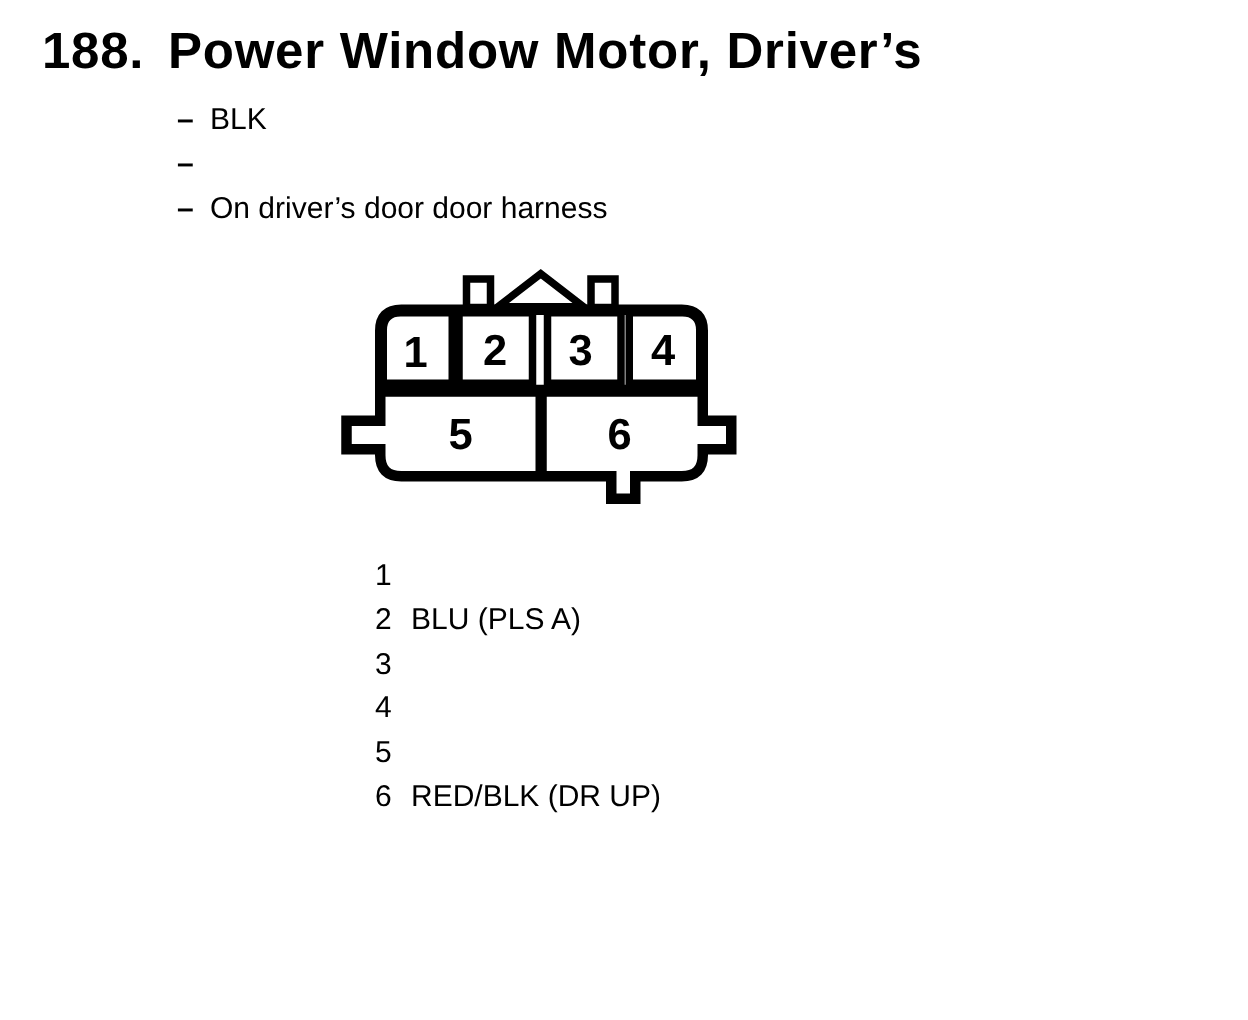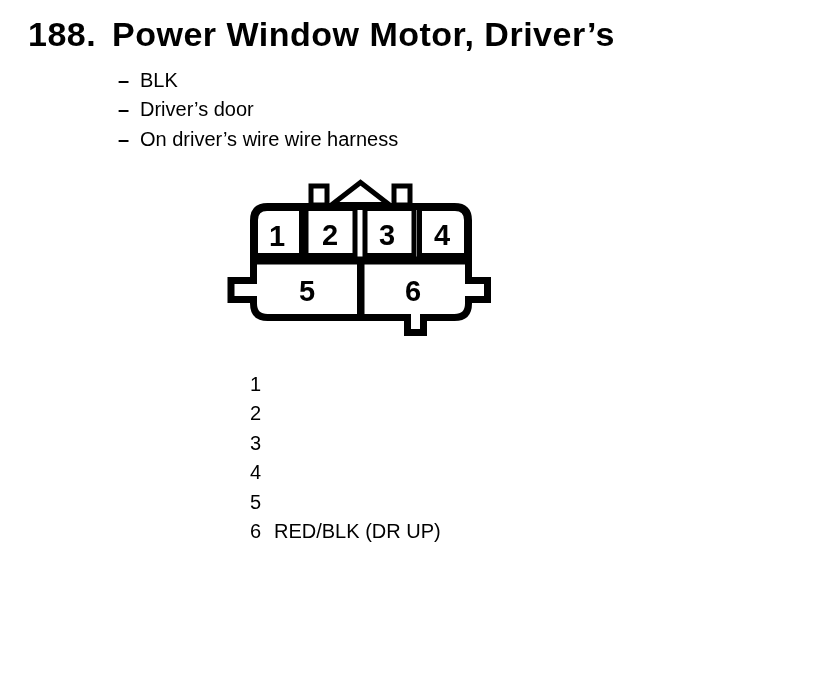--- a/index.html
+++ b/index.html
@@ -98,25 +98,24 @@
   <span class="fig-num">188.</span><span>Power Window Motor, Driver’s</span>
 </div>
 
 <div class="notes">
   <div class="note-row">
     <span class="note-bullet">–</span>
     <span>BLK</span>
   </div>
   <div class="note-row">
     <span class="note-bullet">–</span>
-    <span>Driver’s door</span>
   </div>
   <div class="note-row">
     <span class="note-bullet">–</span>
-    <span>On driver’s wire wire harness</span>
+    <span>On driver’s door door harness</span>
   </div>
 </div>
 
 <div class="connector-wrap">
   <svg width="290" height="175" viewBox="220 170 290 175">
 
     <path d="M 267.5 206.5
          H 454.5
          Q 468.5 206.5 468.5 220.5
          V 280.5
@@ -160,20 +159,21 @@
   <div class="pin-num pin-p5">5</div>
   <div class="pin-num pin-p6">6</div>
 </div>
 
 <div class="legend">
   <div class="legend-row">
     <span class="legend-pin">1</span>
   </div>
   <div class="legend-row">
     <span class="legend-pin">2</span>
+    <span>BLU (PLS A)</span>
   </div>
   <div class="legend-row">
     <span class="legend-pin">3</span>
   </div>
   <div class="legend-row">
     <span class="legend-pin">4</span>
   </div>
   <div class="legend-row">
     <span class="legend-pin">5</span>
   </div>

